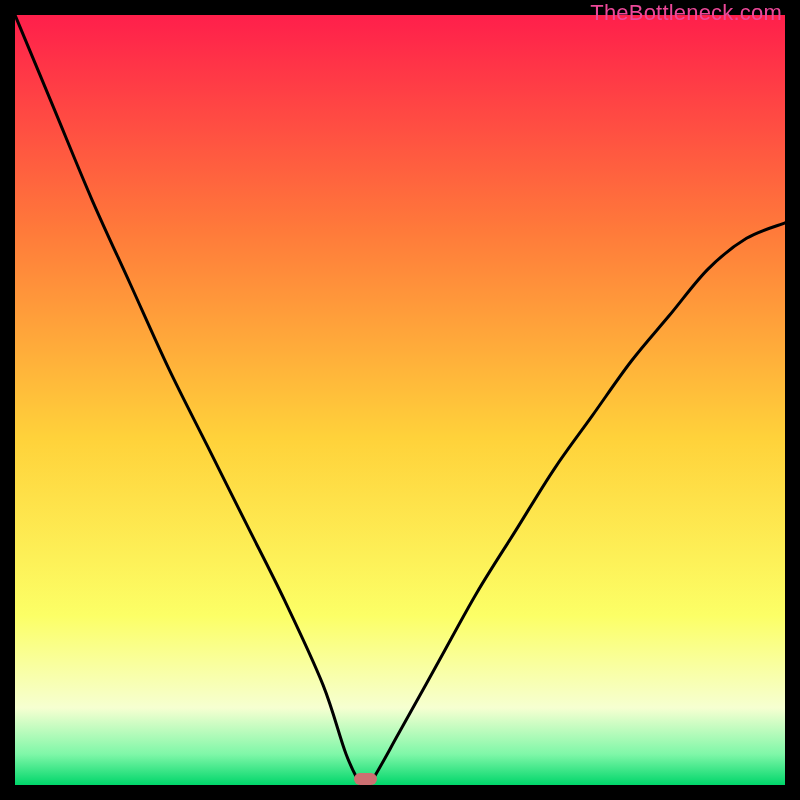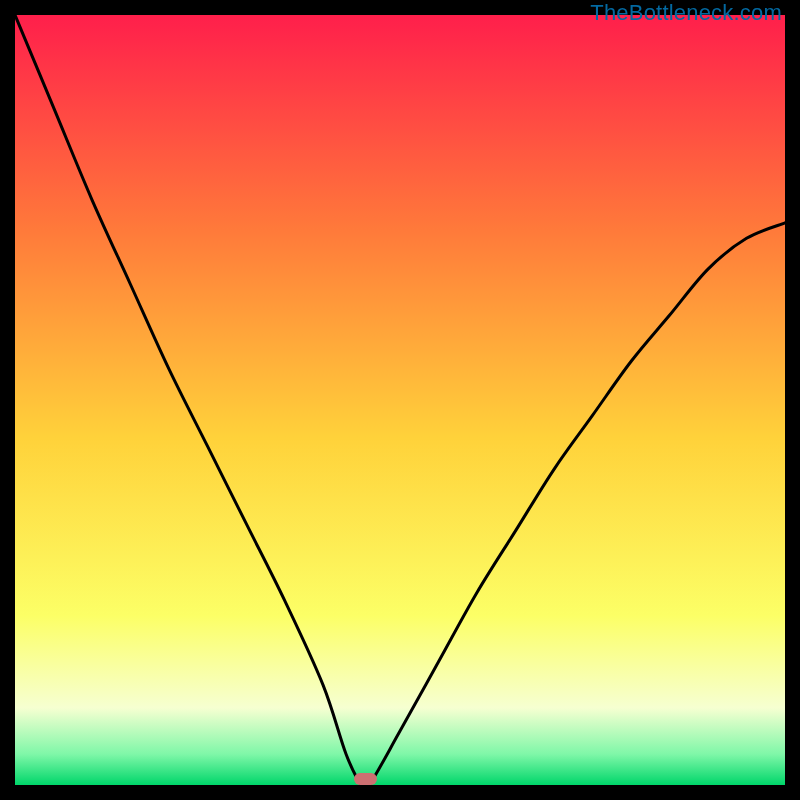--- a/index.html
+++ b/index.html
@@ -23,21 +23,21 @@
     position: absolute;
     left: 15px;
     top: 15px;
     width: 770px;
     height: 770px;
   }
   .watermark {
     position: absolute;
     top: 0px;
     right: 18px;
-    color: #0369a1;
+    color: #ec4899;
     font-size: 22px;
     font-weight: 500;
     letter-spacing: 0.2px;
     user-select: none;
   }
   .marker {
     position: absolute;
     border-radius: 8px;
     background: #cc6f71;
   }

